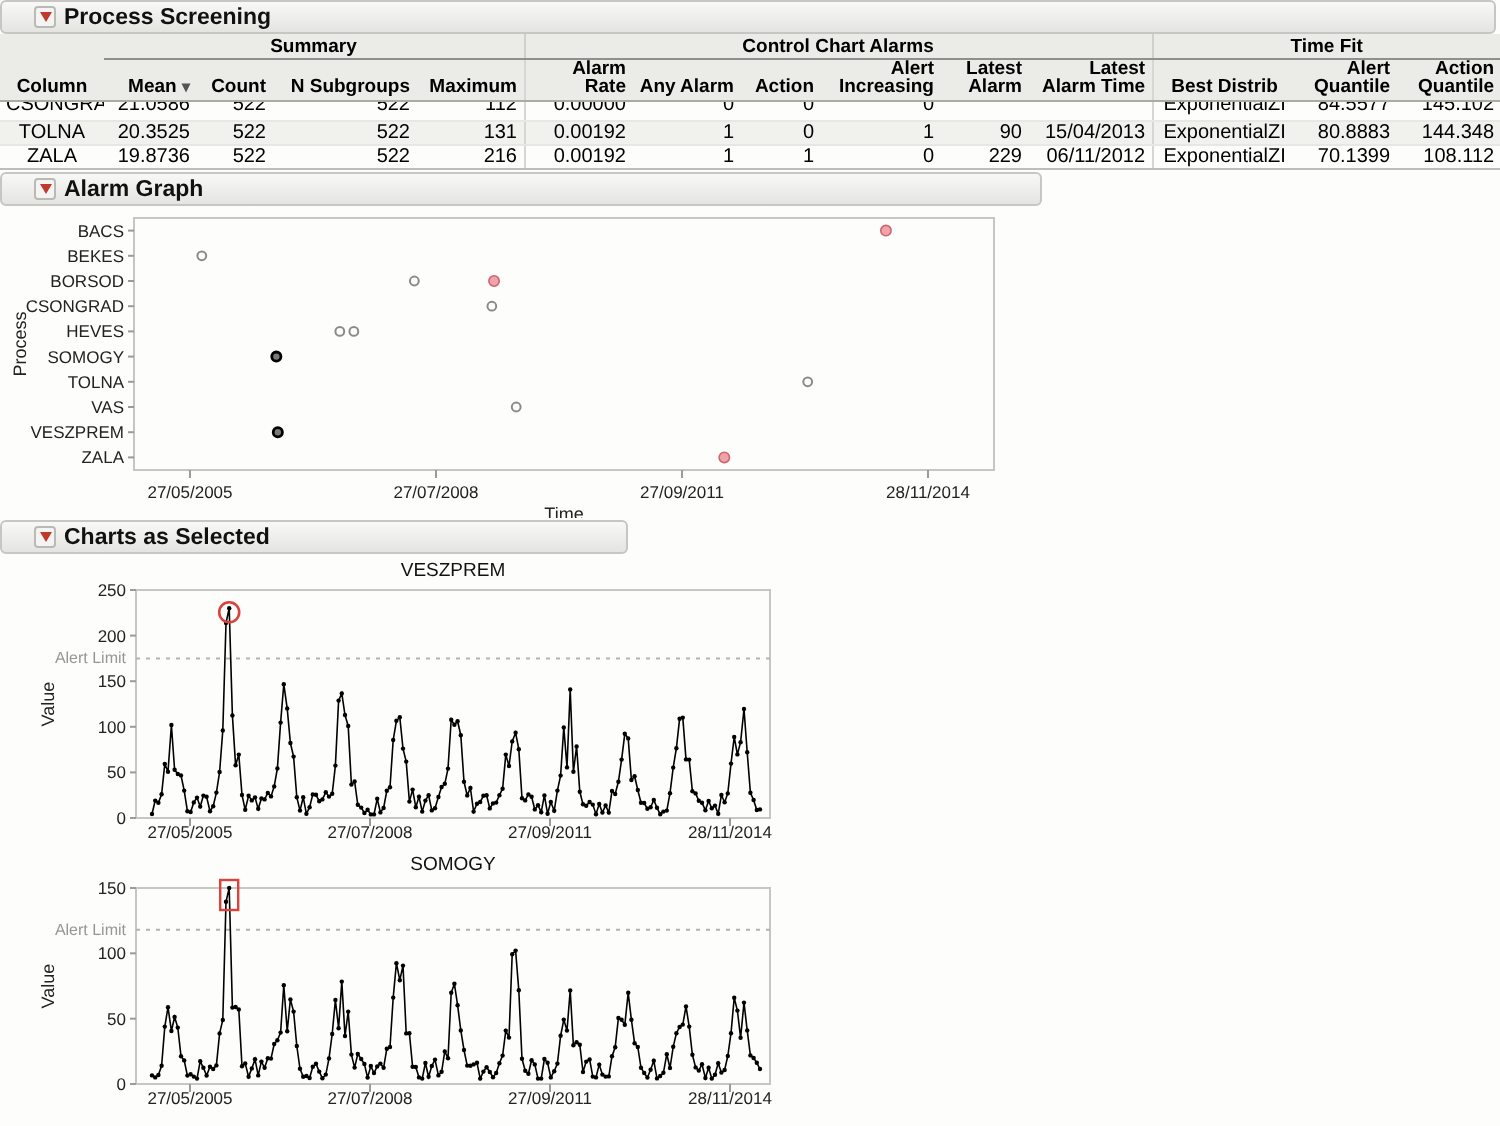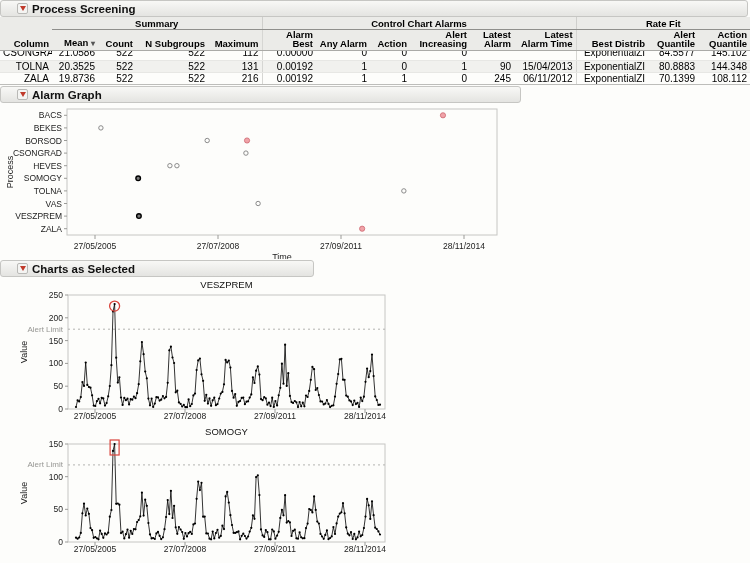--- a/index.html
+++ b/index.html
@@ -25,21 +25,21 @@
   #ps-table .grp th:nth-child(2),#ps-table .grp th:nth-child(3){border-right:1px solid #cfcfcc}
   #ps-table .cols th{font-size:9.5px;font-weight:bold;height:18px;vertical-align:bottom;
     line-height:9px;padding-bottom:2px;white-space:normal;border-bottom:1px solid #aaaaa7;cursor:pointer}
   #ps-table .cols th:nth-child(5),#ps-table .cols th:nth-child(11),
   #ps-table tbody td:nth-child(5),#ps-table tbody td:nth-child(11){border-right:1px solid #d6d6d3}
   #ps-table tbody td{height:11px;border-bottom:1px solid #e7e7e4;line-height:11px}
   #ps-table tbody tr.r1 td{background:#f1f1ee}
   #ps-table tbody tr.r2 td{border-bottom:1px solid #bdbdba}
   #ps-table tbody tr.clip td{height:10px}
   #ps-table tbody tr.clip .cv{display:block;margin-top:-5px}
-  .a-l{text-align:right}.a-r{text-align:right}
+  .a-l{text-align:center}.a-r{text-align:right}
   .sort{font-size:8px;color:#555}
 
   
   svg{position:absolute;left:0;display:block}
   svg text{font-family:"Liberation Sans",sans-serif}
   .plot-border{fill:none;stroke:#c6c6c3;stroke-width:1}
   .axis{stroke:#9b9b98;stroke-width:1}
   .tick-lbl{font-size:8.5px;fill:#222}
   .axis-lbl{font-size:9px;fill:#222}
   .chart-title{font-size:9.5px;fill:#111}
@@ -70,29 +70,29 @@
       <col style="width:62px">
       <col style="width:72px">
       <col style="width:50px">
       <col style="width:52px">
     </colgroup>
     <thead>
       <tr class="grp">
         <th colspan="1" class=""></th>
         <th colspan="4" class="u">Summary</th>
         <th colspan="6" class="u">Control Chart Alarms</th>
-        <th colspan="3" class="u">Rate Fit</th>
+        <th colspan="3" class="u">Time Fit</th>
       </tr>
       <tr class="cols">
         <th class="a-l">Column</th>
         <th class="a-r">Mean <span class="sort">▾</span></th>
         <th class="a-r">Count</th>
         <th class="a-r">N Subgroups</th>
         <th class="a-r">Maximum</th>
-        <th class="a-r">Alarm Best</th>
+        <th class="a-r">Alarm Rate</th>
         <th class="a-r">Any Alarm</th>
         <th class="a-r">Action</th>
         <th class="a-r">Alert Increasing</th>
         <th class="a-r">Latest Alarm</th>
         <th class="a-r">Latest Alarm Time</th>
         <th class="a-l">Best Distrib</th>
         <th class="a-r">Alert Quantile</th>
         <th class="a-r">Action Quantile</th>
       </tr>
     </thead>
@@ -160,21 +160,21 @@
       <tr class="r2">
         <td class="a-l"><span class="cv">ZALA</span></td>
         <td class="a-r"><span class="cv">19.8736</span></td>
         <td class="a-r"><span class="cv">522</span></td>
         <td class="a-r"><span class="cv">522</span></td>
         <td class="a-r"><span class="cv">216</span></td>
         <td class="a-r"><span class="cv">0.00192</span></td>
         <td class="a-r"><span class="cv">1</span></td>
         <td class="a-r"><span class="cv">1</span></td>
         <td class="a-r"><span class="cv">0</span></td>
-        <td class="a-r"><span class="cv">245</span></td>
+        <td class="a-r"><span class="cv">229</span></td>
         <td class="a-r"><span class="cv">06/11/2012</span></td>
         <td class="a-l"><span class="cv">ExponentialZI</span></td>
         <td class="a-r"><span class="cv">70.1399</span></td>
         <td class="a-r"><span class="cv">108.112</span></td>
       </tr>
     </tbody>
   </table>
 
 <div class="outline-bar" style="top:86px;left:0;width:521px">
   <span class="disc"></span>

